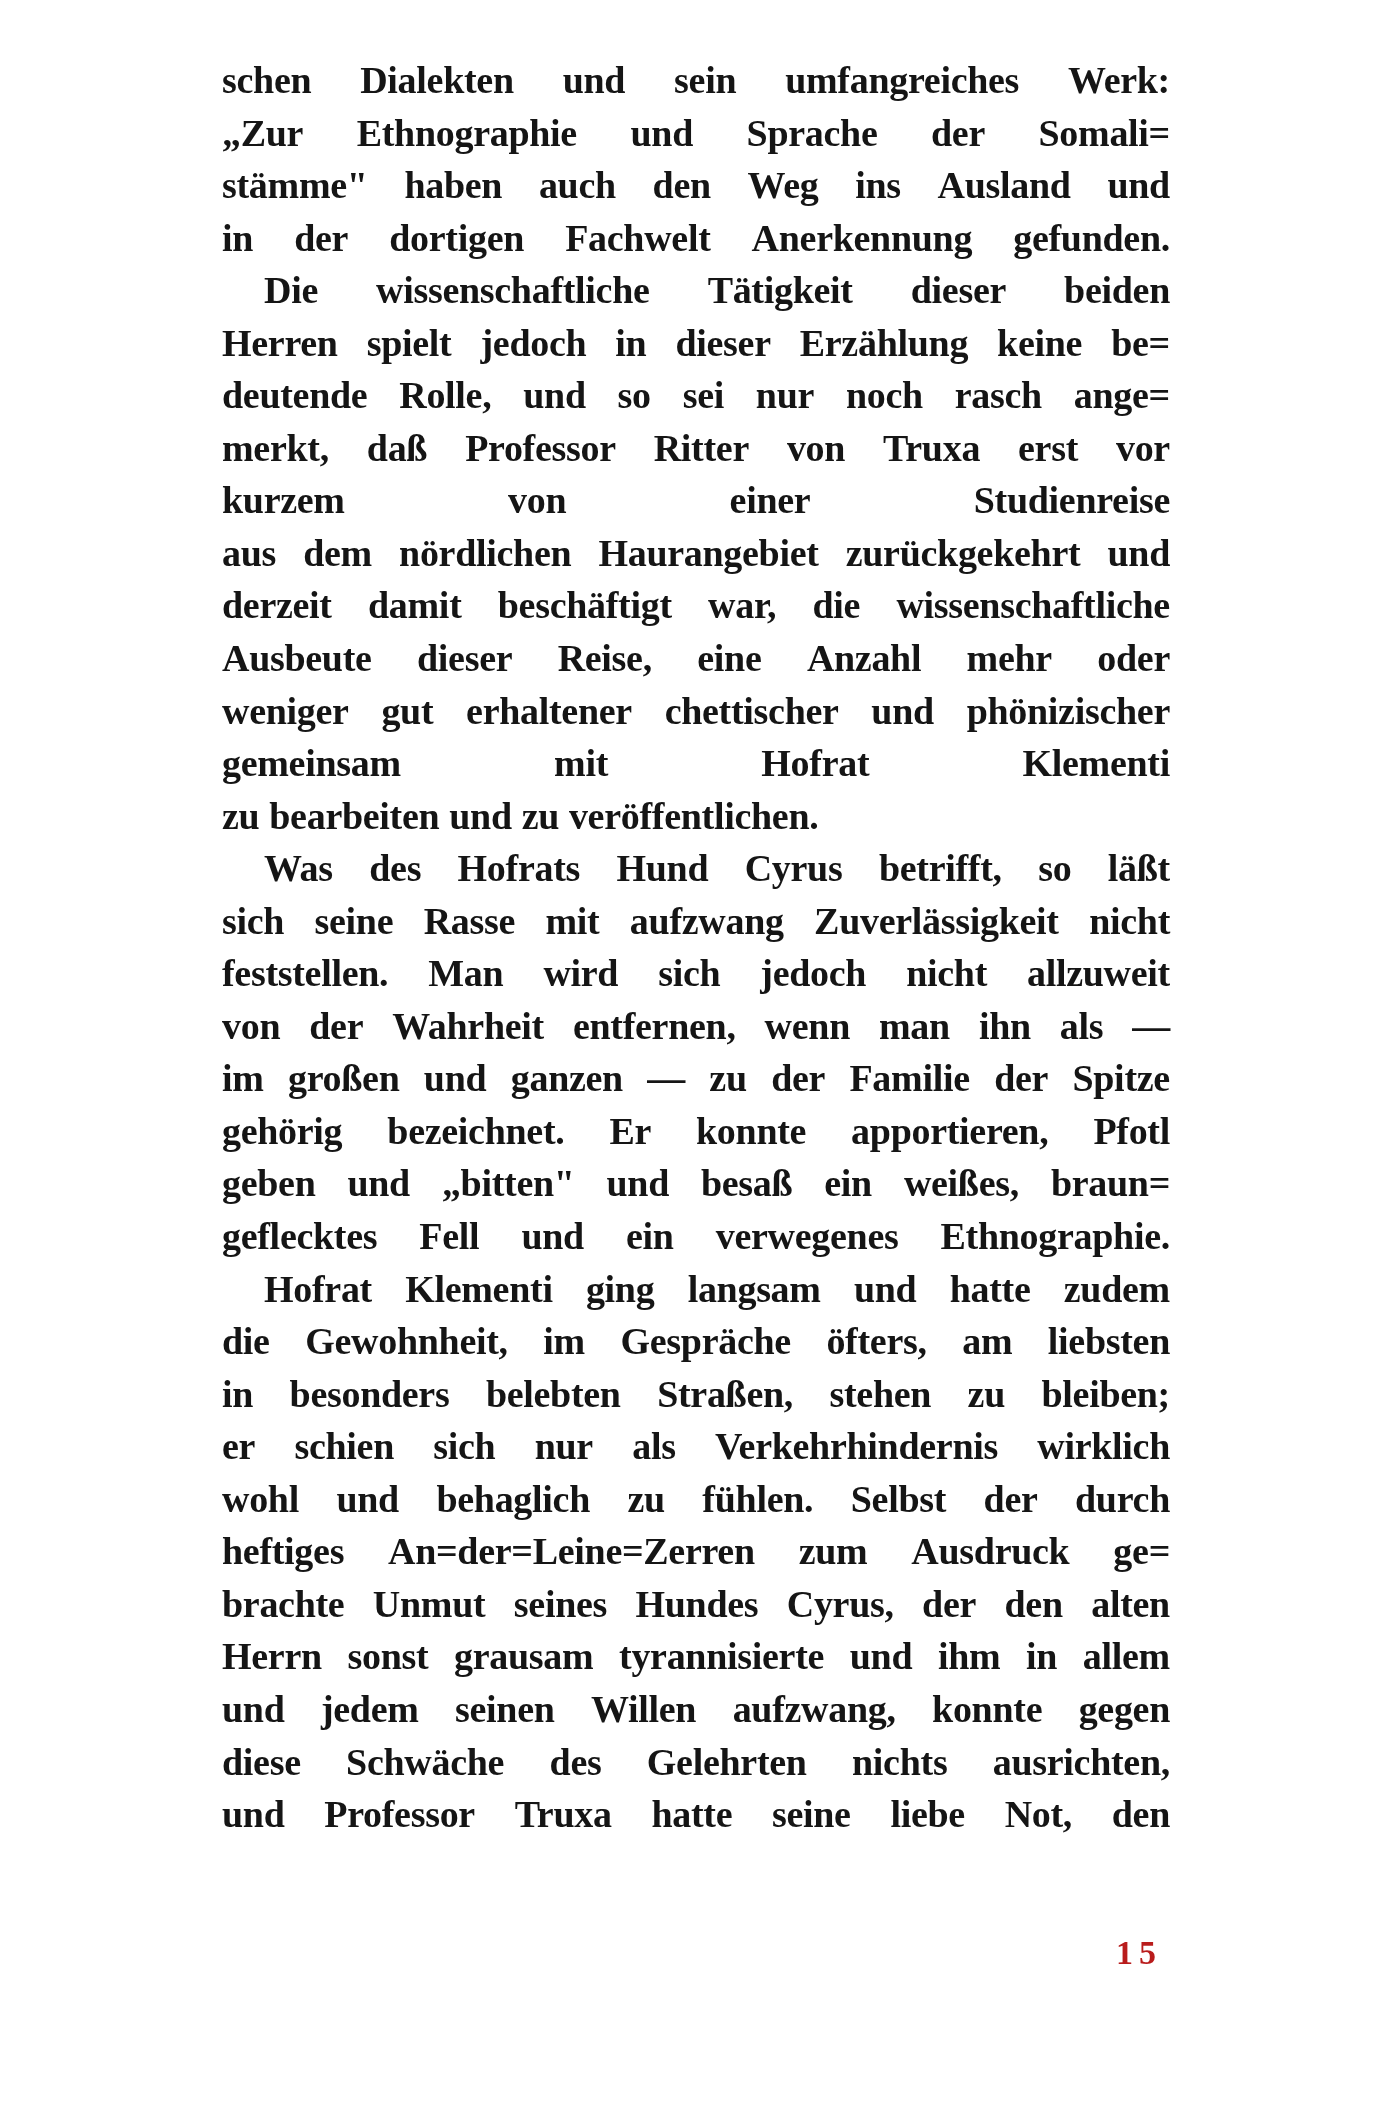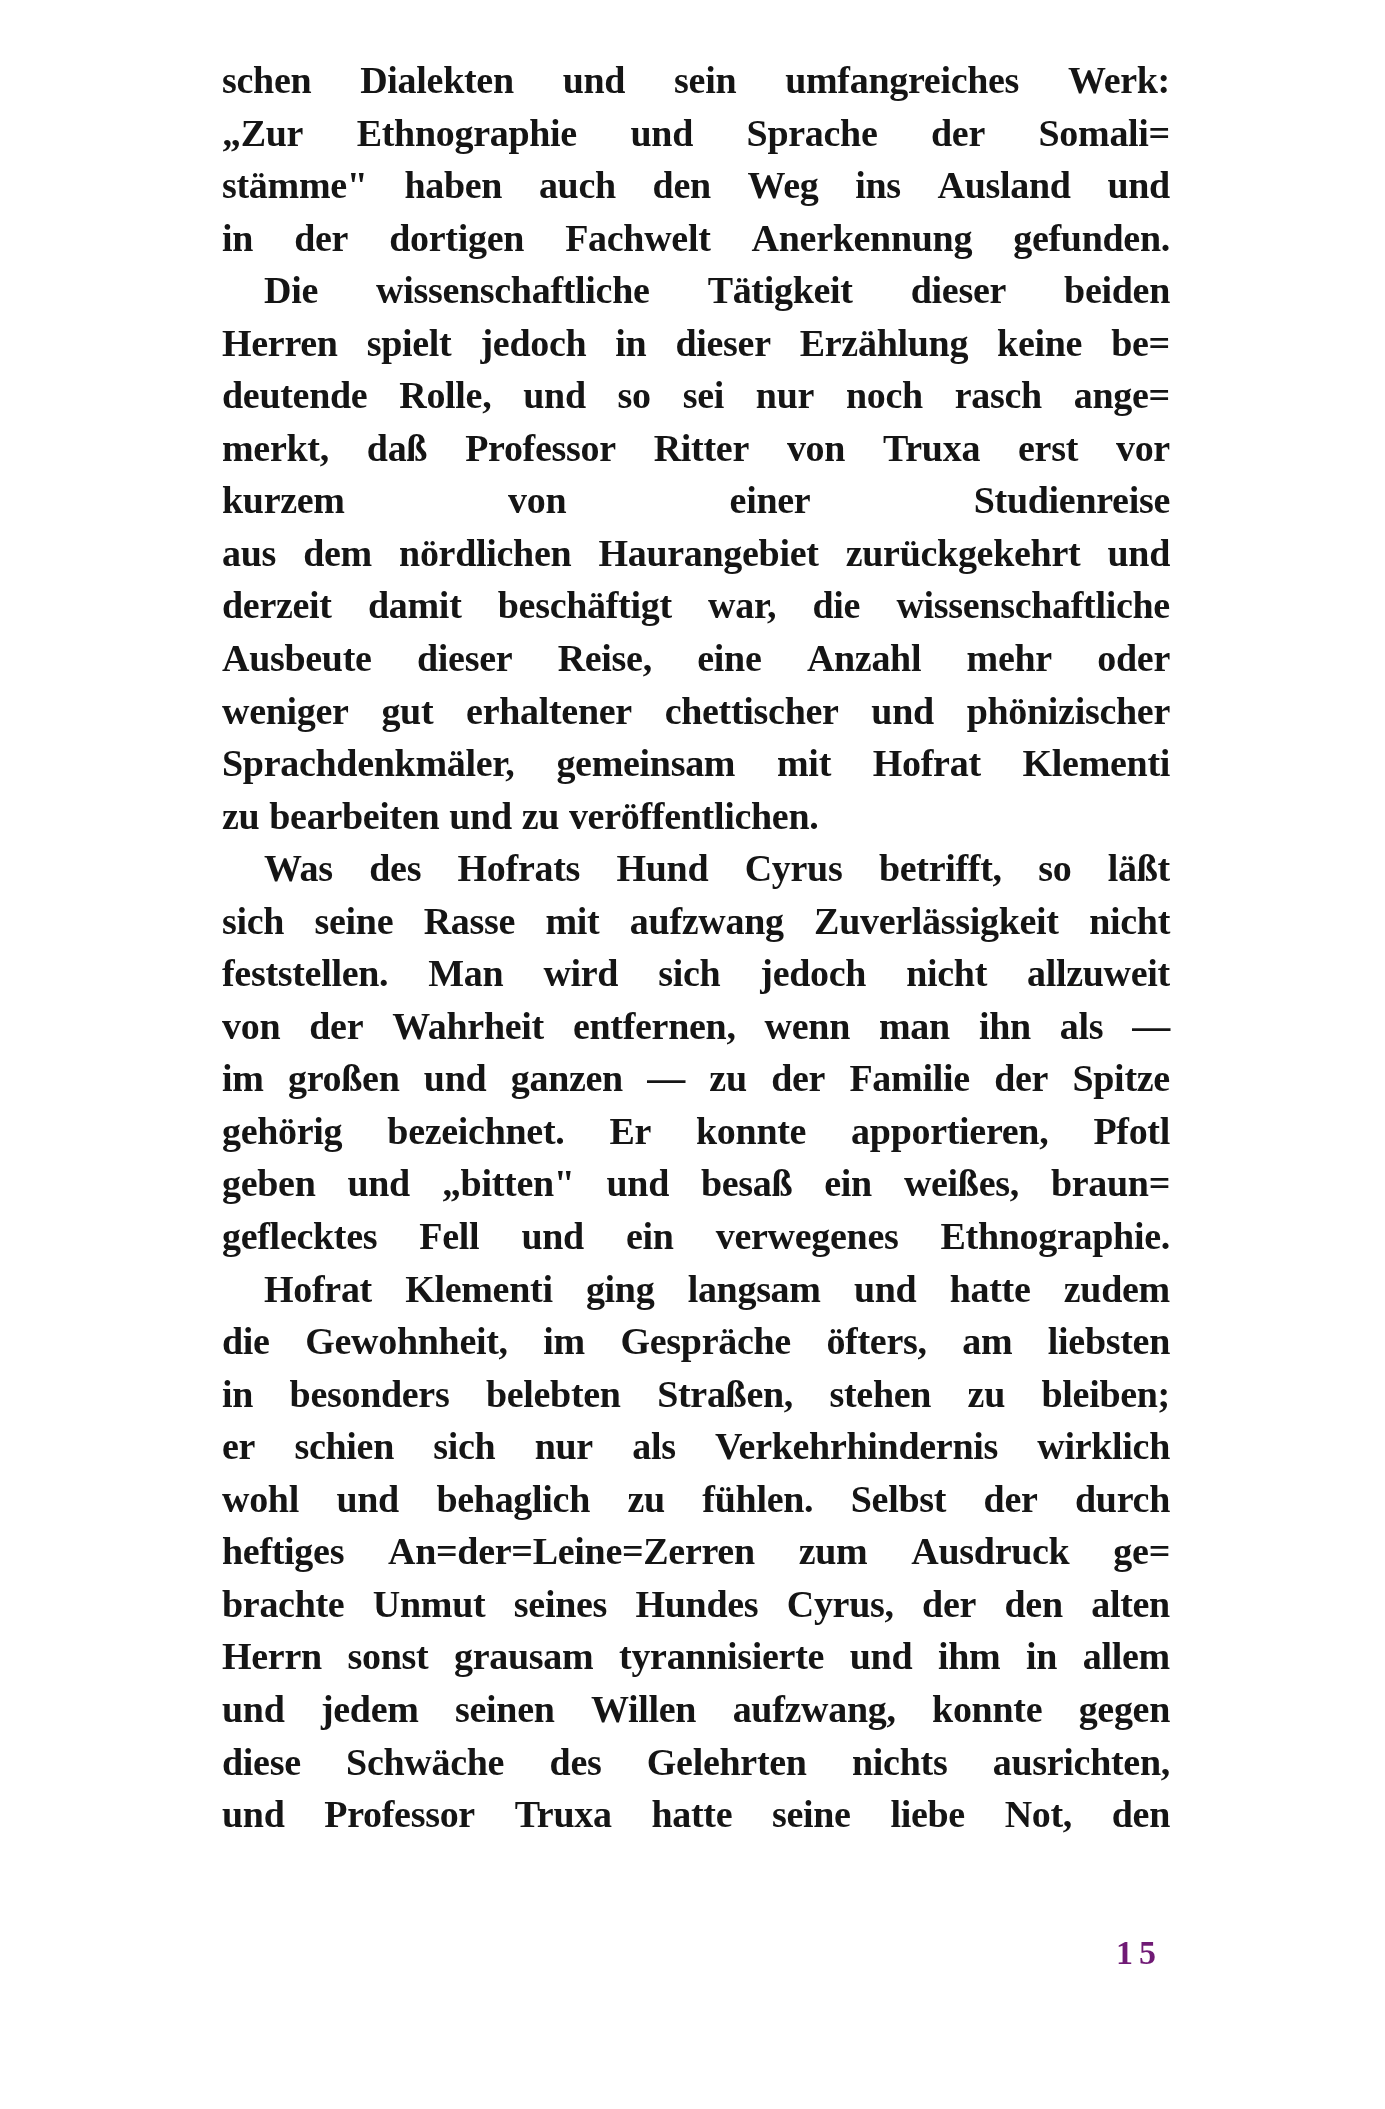--- a/index.html
+++ b/index.html
@@ -34,21 +34,21 @@
     white-space: nowrap;
   }
   .line.indent { padding-left: 42px; }
   .line.short { justify-content: flex-start; gap: 0.26em; }
   .page-number {
     position: absolute;
     left: 222px;
     top: 1934px;
     width: 940px;
     text-align: right;
-    color: #701a75;
+    color: #b91c1c;
     font-size: 34px;
     font-weight: bold;
     letter-spacing: 6px;
   }
 </style>
 </head>
 <body>
 
 <div class="scan-page">
   <div class="text-block">
@@ -157,21 +157,20 @@
       </div>
       <div class="line">
         <span>weniger</span>
         <span>gut</span>
         <span>erhaltener</span>
         <span>chettischer</span>
         <span>und</span>
         <span>phönizischer</span>
       </div>
       <div class="line">
-        <span>Sprachdenkmäler,</span>
         <span>gemeinsam</span>
         <span>mit</span>
         <span>Hofrat</span>
         <span>Klementi</span>
       </div>
       <div class="line short">
         <span>zu</span>
         <span>bearbeiten</span>
         <span>und</span>
         <span>zu</span>

